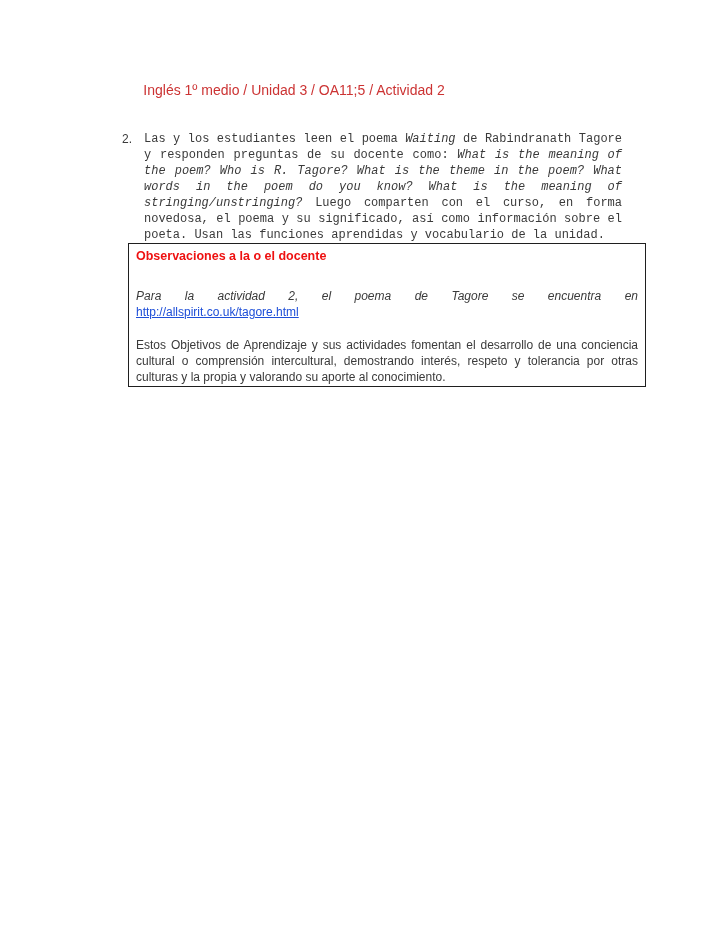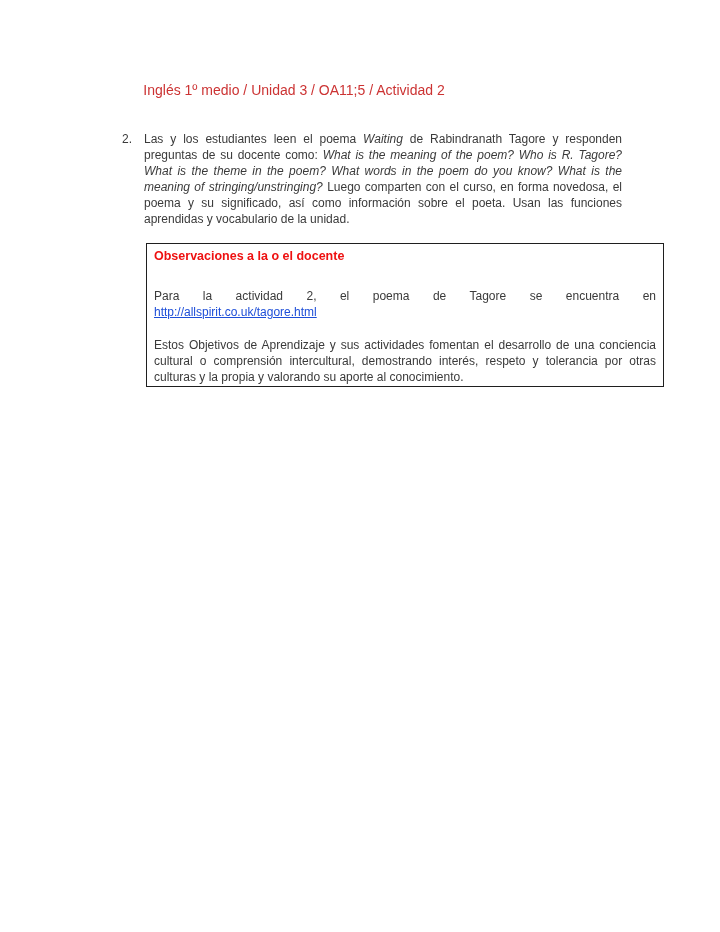--- a/index.html
+++ b/index.html
@@ -32,44 +32,46 @@
     line-height: 16px;
     color: #3a3a3a;
   }
   .activity-number {
     flex: none;
     width: 22px;
   }
   .activity-text {
     flex: 1;
     text-align: justify;
+    font-family: Liberation Mono, monospace;
   }
   .seg-italic { font-style: italic; }
   .obs-box {
     position: absolute;
     top: 243px;
-    left: 146px;
+    left: 128px;
     width: 518px;
     height: 144px;
     border: 1.5px solid #1f1f1f;
     padding: 3px 7px 6px 7px;
     font-size: 12px;
     line-height: 16px;
     color: #3a3a3a;
     background: #ffffff;
   }
   .obs-title {
     color: #ee1111;
     font-weight: bold;
     font-size: 12.5px;
     margin: 1px 0 24px 0;
   }
   .obs-intro {
     text-align: justify;
     text-align-last: justify;
+    font-style: italic;
   }
   .obs-link {
     display: inline-block;
     color: #1d4ed8;
     text-decoration: underline;
     cursor: pointer;
   }
   .obs-body {
     margin-top: 17px;
     text-align: justify;

